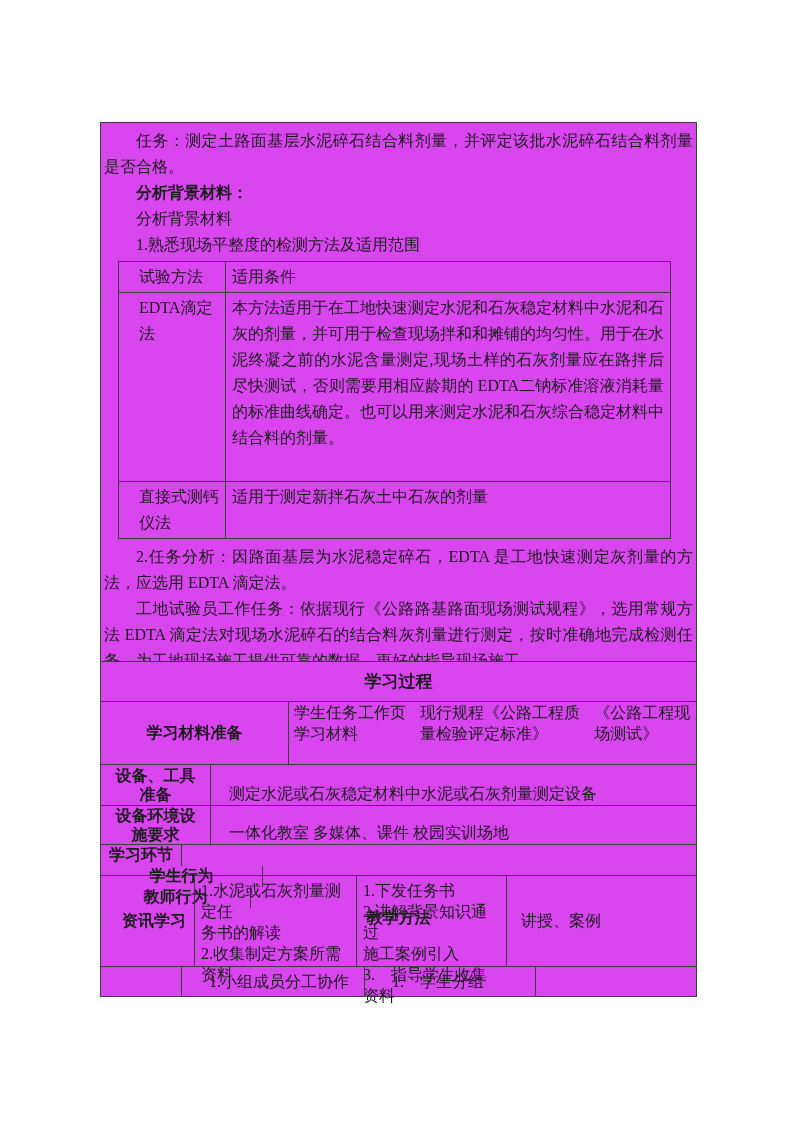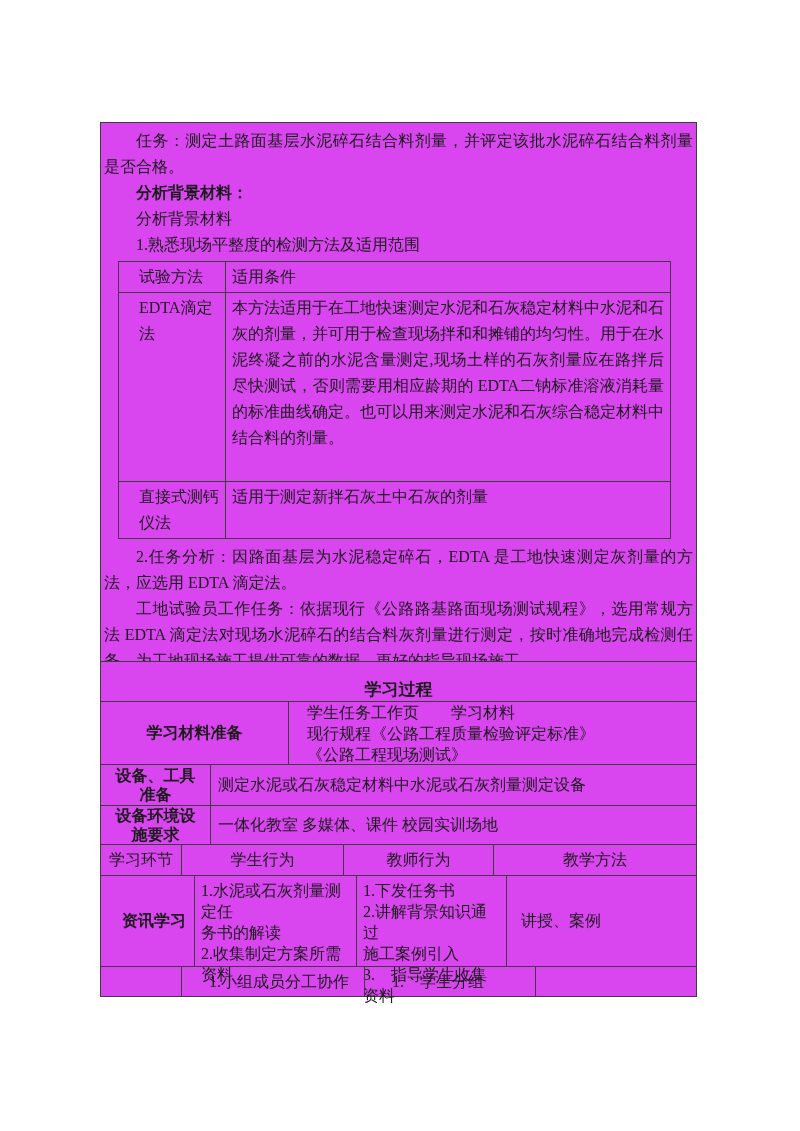--- a/index.html
+++ b/index.html
@@ -59,52 +59,53 @@
     border-top: 1px solid #3d3d3d;
     font-size: 16px;
     align-items: stretch;
   }
   .cell { border-right: 1px solid #3d3d3d; }
   .cell:last-child { border-right: none; }
 
   .title-row {
     height: 40px;
     justify-content: center;
-    align-items: flex-end;
+    align-items: center;
     font-weight: bold;
     font-size: 17px;
   }
   .material-row { height: 63px; }
   .material-row .label-cell {
     width: 188px;
     display: flex; align-items: center; justify-content: center;
     font-weight: bold;
   }
   .material-row .content-cell {
     flex: 1;
     padding: 0 5px;
     line-height: 21px;
-    display: flex; flex-direction: column; justify-content: center; margin-left: 13px;
+    display: flex; flex-direction: row; justify-content: center;
   }
   .equip-row { height: 41px; }
   .env-row { height: 39px; }
   .equip-row .label-cell, .env-row .label-cell {
     width: 110px;
     display: flex; flex-direction: column;
     align-items: center; justify-content: center;
     font-weight: bold;
     line-height: 19px;
     text-align: center;
   }
   .equip-row .content-cell, .env-row .content-cell {
     flex: 1;
-    display: flex; align-items: center;
+    display: flex; align-items: flex-end;
     padding: 0 7px;
-  }
-  .head-row { height: 31px; font-weight: normal; }
+    margin-left: 11px;
+  }
+  .head-row { height: 31px; font-weight: bold; flex-direction: column; }
   .head-row .cell {
     display: flex; align-items: center; justify-content: center;
   }
   .c1 { width: 81px; }
   .c2 { width: 162px; }
   .c3 { width: 150px; }
   .c4 { flex: 1; }
   .info-row { height: 91px; }
   .info-row .stage-cell {
     display: flex; align-items: center; justify-content: center;

